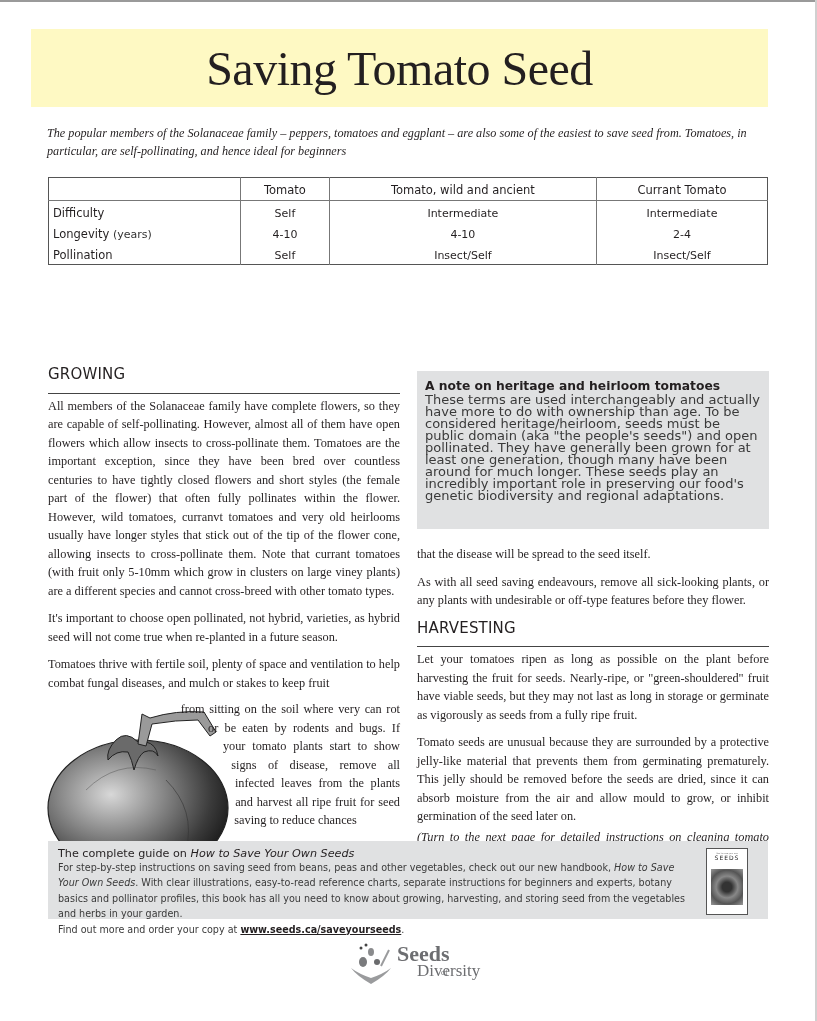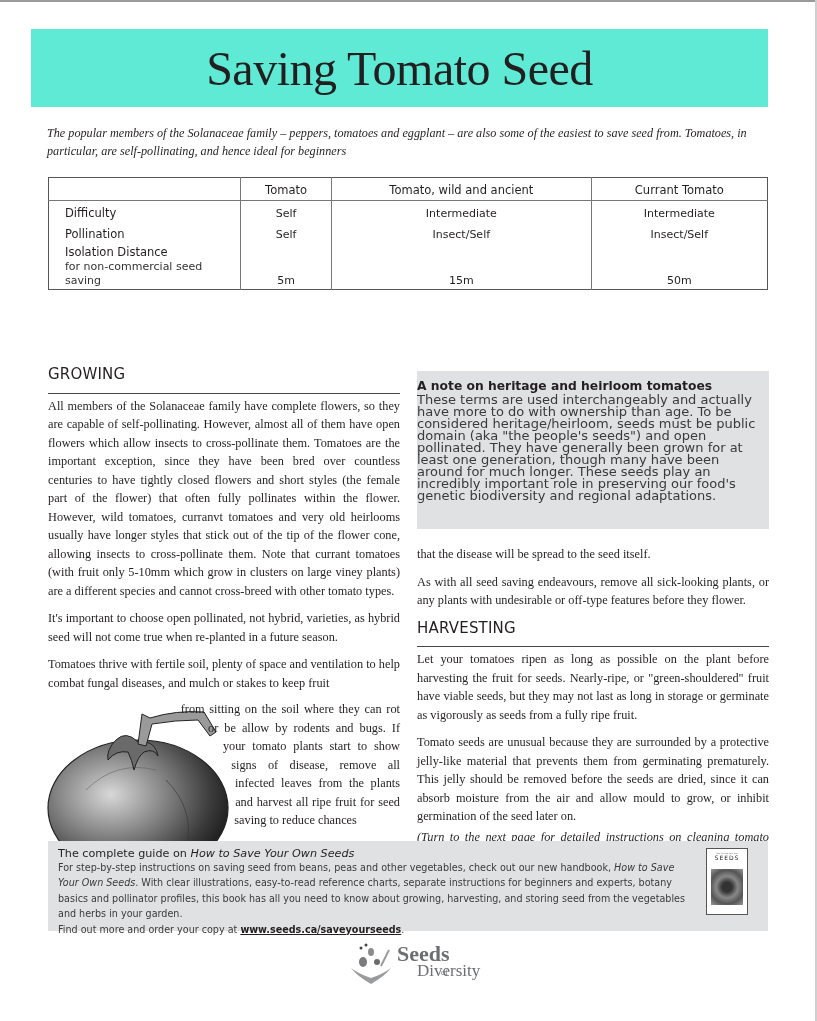--- a/index.html
+++ b/index.html
@@ -1,40 +1,40 @@
 <!DOCTYPE html>
 <html><head>
 <meta charset="utf-8">
 <style>
   html, body { margin:0; padding:0; background:#fff; }
   body { width:817px; height:1021px; position:relative; overflow:hidden; font-family:"Liberation Serif", serif; color:#231f20; }
   .topline { position:absolute; left:0; top:0; width:817px; height:2px; background:#9a9a9a; }
   .rightline { position:absolute; right:0; top:0; width:2px; height:1021px; background:#d0d0d0; }
-  .title-band { position:absolute; left:31px; top:29px; width:737px; height:78px; background:#5eead4; display:flex; align-items:center; justify-content:center; }
+  .title-band { position:absolute; left:31px; top:29px; width:737px; height:78px; background:#fef9c3; display:flex; align-items:center; justify-content:center; }
   .title { font-family:"Liberation Serif", serif; font-size:48px; font-weight:normal; color:#231f20; margin:0; letter-spacing:-0.5px; }
   .intro { position:absolute; left:47px; top:124px; width:725px; font-style:italic; font-size:12.2px; line-height:18px; color:#231f20; }
   table.comp { position:absolute; left:48px; top:177px; width:720px; border-collapse:collapse; font-family:"DejaVu Sans", sans-serif; font-size:11px; color:#231f20; border:1px solid #555; }
   table.comp th { font-weight:normal; font-size:11.5px; padding:5px 4px 3px; border-left:1px solid #777; border-bottom:1px solid #777; text-align:center; }
   table.comp th.blank { border-left:none; width:183px; }
-  table.comp td { padding:2px 16px; text-align:center; border-left:1px solid #777; vertical-align:bottom; height:17px; }
+  table.comp td { padding:2px 4px; text-align:center; border-left:1px solid #777; vertical-align:bottom; height:17px; }
   table.comp td.lbl { text-align:left; border-left:none; font-size:11.5px; }
   table.comp td.lbl .sub { font-size:11px; color:#333; }
   table.comp tr.tall td { height:34px; }
   .col { position:absolute; font-size:12.3px; line-height:18.5px; text-align:justify; }
   .col p { margin:0 0 9px 0; }
   .h2 { font-family:"DejaVu Sans", sans-serif; font-size:15px; font-weight:normal; letter-spacing:0.2px; border-bottom:1.5px solid #444; margin:0 0 3px 0; padding-bottom:9px; }
   .left { left:48px; top:365px; width:352px; }
   .right { left:417px; top:545px; width:352px; }
-  .note { position:absolute; left:417px; top:371px; width:352px; height:158px; background:#e0e1e2; font-family:"DejaVu Sans", sans-serif; padding:8px 8px 0 0; box-sizing:border-box; }
+  .note { position:absolute; left:417px; top:371px; width:352px; height:158px; background:#e0e1e2; font-family:"DejaVu Sans", sans-serif; padding:8px 8px 0 8px; box-sizing:border-box; }
   .note h3 { margin:0 0 1px 0; font-size:12.3px; font-weight:bold; color:#231f20; }
   .note .body { font-size:13px; line-height:12px; color:#3a3a3a; }
   .tomato-wrap { float:left; width:193px; height:180px; margin:0 6px 0 -2px; shape-outside:ellipse(50% 50% at 45% 55%); }
   .wrap-text { text-align:justify; }
   .italic-note { font-style:italic; }
-  .promo { position:absolute; left:48px; top:841px; width:720px; height:90px; background:#e0e1e2; font-family:"DejaVu Sans", sans-serif; }
+  .promo { position:absolute; left:48px; top:841px; width:720px; height:78px; background:#e0e1e2; font-family:"DejaVu Sans", sans-serif; }
   .promo .txt { position:absolute; left:10px; top:6px; width:640px; }
   .promo h4 { margin:0; font-size:11.2px; font-weight:normal; color:#231f20; }
   .promo h4 i { font-style:italic; }
   .promo .body { font-size:9.6px; line-height:15.4px; color:#3a3a3a; }
   .promo a { color:#231f20; font-weight:bold; text-decoration:underline; }
   .book { position:absolute; left:658px; top:7px; width:40px; height:65px; background:#fff; border:1px solid #555; }
   .book .bt { font-family:"DejaVu Sans", sans-serif; font-size:2px; text-align:center; margin-top:3px; color:#666; }
   .book .bs { font-family:"DejaVu Sans", sans-serif; font-size:6px; text-align:center; letter-spacing:1px; color:#222; }
   .book .img { position:absolute; left:4px; top:20px; width:32px; height:36px; background:radial-gradient(circle, #333 20%, #888 45%, #555 70%, #999 100%); }
   .logo { position:absolute; left:347px; top:938px; width:130px; height:50px; }
@@ -64,30 +64,30 @@
     </tr>
   </thead>
   <tbody>
     <tr>
       <td class="lbl"><span>Difficulty</span></td>
       <td>Self</td>
       <td>Intermediate</td>
       <td>Intermediate</td>
     </tr>
     <tr>
+      <td class="lbl"><span>Longevity</span> <span class="sub">(years)</span></td>
+      <td>4-10</td>
+      <td>4-10</td>
+      <td>2-4</td>
+    </tr>
+    <tr>
       <td class="lbl"><span>Pollination</span></td>
       <td>Self</td>
       <td>Insect/Self</td>
       <td>Insect/Self</td>
-    </tr>
-    <tr class="tall">
-      <td class="lbl"><span>Isolation Distance</span><br><span class="sub">for non-commercial seed saving</span></td>
-      <td>5m</td>
-      <td>15m</td>
-      <td>50m</td>
     </tr>
   </tbody>
 </table>
 
 <div class="col left">
   <h2 class="h2">GROWING</h2>
   <p>All members of the Solanaceae family have complete flowers, so they are capable of self-pollinating. However, almost all of them have open flowers which allow insects to cross-pollinate them. Tomatoes are the important exception, since they have been bred over countless centuries to have tightly closed flowers and short styles (the female part of the flower) that often fully pollinates within the flower. However, wild tomatoes, curranvt tomatoes and very old heirlooms usually have longer styles that stick out of the tip of the flower cone, allowing insects to cross-pollinate them. Note that currant tomatoes (with fruit only 5-10mm which grow in clusters on large viney plants) are a different species and cannot cross-breed with other tomato types.</p>
   <p>It's important to choose open pollinated, not hybrid, varieties, as hybrid seed will not come true when re-planted in a future season.</p>
   <p style="margin-bottom:8px">Tomatoes thrive with fertile soil, plenty of space and ventilation to help combat fungal diseases, and mulch or stakes to keep fruit</p>
   <div class="tomato-wrap">
@@ -100,21 +100,21 @@
           <stop offset="100%" stop-color="#1a1a1a"></stop>
         </radialGradient>
       </defs>
       <ellipse cx="92" cy="108" rx="90" ry="68" fill="url(#tg)" stroke="#222" stroke-width="1.2"></ellipse>
       <path d="M40 90 Q70 60 110 70" stroke="#555" stroke-width="1" fill="none" opacity="0.5"></path>
       <path d="M120 80 Q150 110 140 150" stroke="#333" stroke-width="1" fill="none" opacity="0.6"></path>
       <path d="M92 42 Q80 30 70 40 Q60 50 62 60 Q70 50 82 52 Q86 60 88 70 Q92 56 98 52 Q108 48 112 56 Q110 44 100 42 Z" fill="#6a6a6a" stroke="#222" stroke-width="1"></path>
       <path d="M92 44 L96 14 L104 18 Q130 10 158 12 L170 32 L164 36 L152 20 Q130 20 106 24 L100 46 Z" fill="#9a9a9a" stroke="#222" stroke-width="1"></path>
     </svg>
   </div>
-  <p class="wrap-text">from sitting on the soil where they can rot or be allow by rodents and bugs. If your tomato plants start to show signs of disease, remove all infected leaves from the plants and harvest all ripe fruit for seed saving to reduce chances</p>
+  <p class="wrap-text">from sitting on the soil where very can rot or be eaten by rodents and bugs. If your tomato plants start to show signs of disease, remove all infected leaves from the plants and harvest all ripe fruit for seed saving to reduce chances</p>
 </div>
 
 <div class="note">
   <h3>A note on heritage and heirloom tomatoes</h3>
   <div class="body">These terms are used interchangeably and actually have more to do with ownership than age. To be considered heritage/heirloom, seeds must be public domain (aka "the people's seeds") and open pollinated. They have generally been grown for at least one generation, though many have been around for much longer. These seeds play an incredibly important role in preserving our food's genetic biodiversity and regional adaptations.</div>
 </div>
 
 <div class="col right">
   <p>that the disease will be spread to the seed itself.</p>
   <p>As with all seed saving endeavours, remove all sick-looking plants, or any plants with undesirable or off-type features before they flower.</p>

